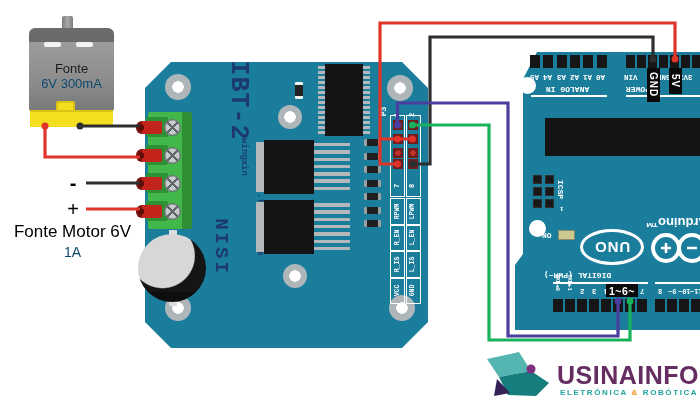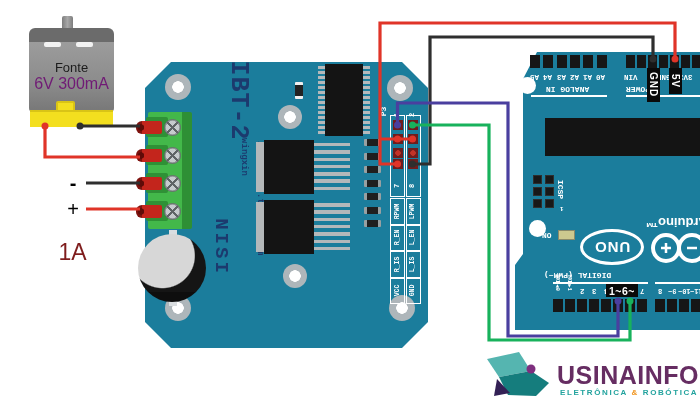--- a/index.html
+++ b/index.html
@@ -317,33 +317,36 @@
   <div class="pinrow prow12" style="left:553px;top:299px;width:94px;"></div>
   <div class="pinrow prow12" style="left:655px;top:299px;width:47px;"></div>
 
   <div id="motor-shaft" class="abs"></div>
   <div id="motor-cap" class="abs"></div>
   <div id="motor-body" class="abs"></div>
   <div class="mdash" style="left:44px;top:42px;"></div>
   <div class="mdash" style="left:76px;top:42px;"></div>
   <div class="ctr" style="left:29px;top:58px;width:85px;height:36px;flex-direction:column;">
     <span style="font-size:13px;color:#1c1c1c;">Fonte</span>
-    <span style="font-size:16px;color:#701a75;">6V 300mA</span>
+    <span style="font-size:13px;color:#0c4a6e;">6V 300mA</span>
   </div>
   <div id="motor-tab" class="abs"></div>
   <div id="motor-base" class="abs"></div>
 
   <div class="ctr" style="left:60px;top:172px;width:26px;height:22px;">
     <span style="font-size:20px;font-weight:bold;color:#000;">-</span>
     </div>
   <div class="ctr" style="left:60px;top:198px;width:26px;height:22px;">
     <span style="font-size:20px;color:#000;">+</span>
     </div>
+  <div class="ctr" style="left:5px;top:222px;width:135px;height:20px;">
+    <span style="font-size:17px;color:#000;">Fonte Motor 6V</span>
+    </div>
   <div class="ctr" style="left:5px;top:242px;width:135px;height:20px;">
-    <span style="font-size:23px;color:#7f1d1d;">1A</span>
+    <span style="font-size:14px;color:#0c4a6e;">1A</span>
     </div>
 
   <svg class="overlay" width="700" height="400" viewBox="0 0 700 400">
 
     <g>
       <circle cx="666" cy="248" r="13" fill="none" stroke="#ffffff" stroke-width="4"></circle>
       <circle cx="692" cy="248" r="13" fill="none" stroke="#ffffff" stroke-width="4"></circle>
       <path d="M661 248 H671 M666 243 V253" stroke="#ffffff" stroke-width="2.5" fill="none"></path>
       <path d="M687 248 H697" stroke="#ffffff" stroke-width="2.5" fill="none"></path>
     </g>

